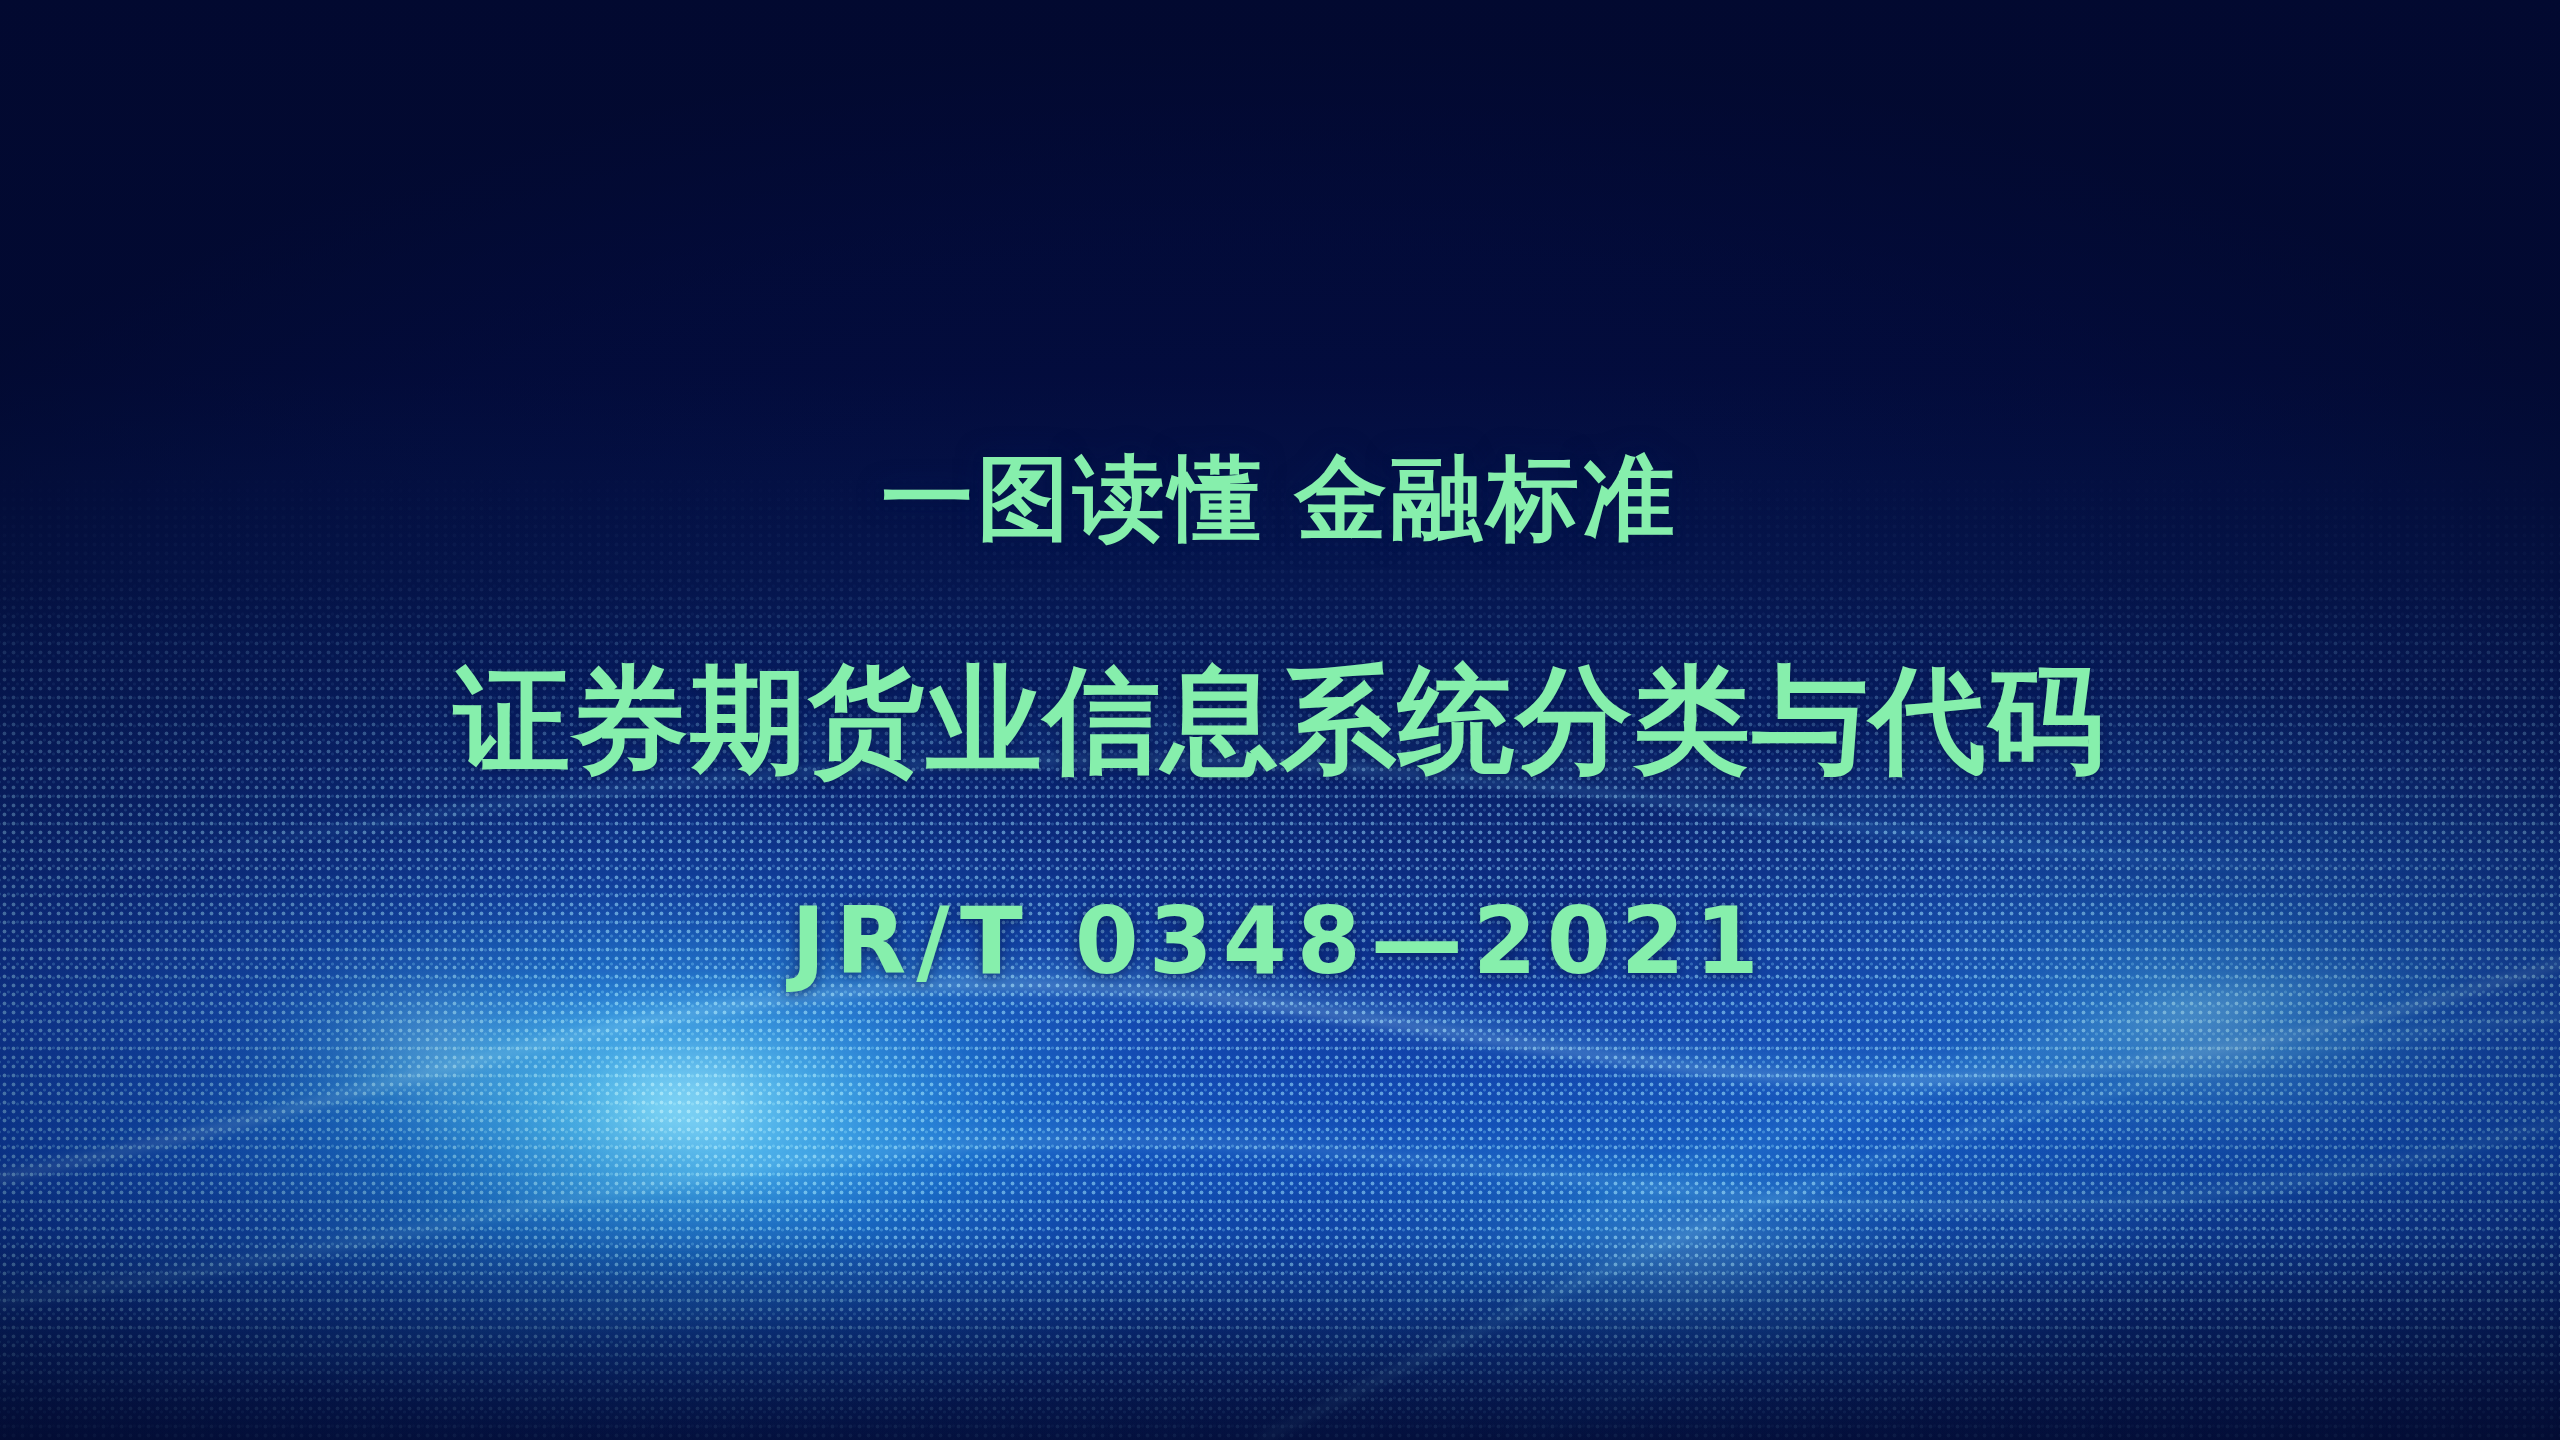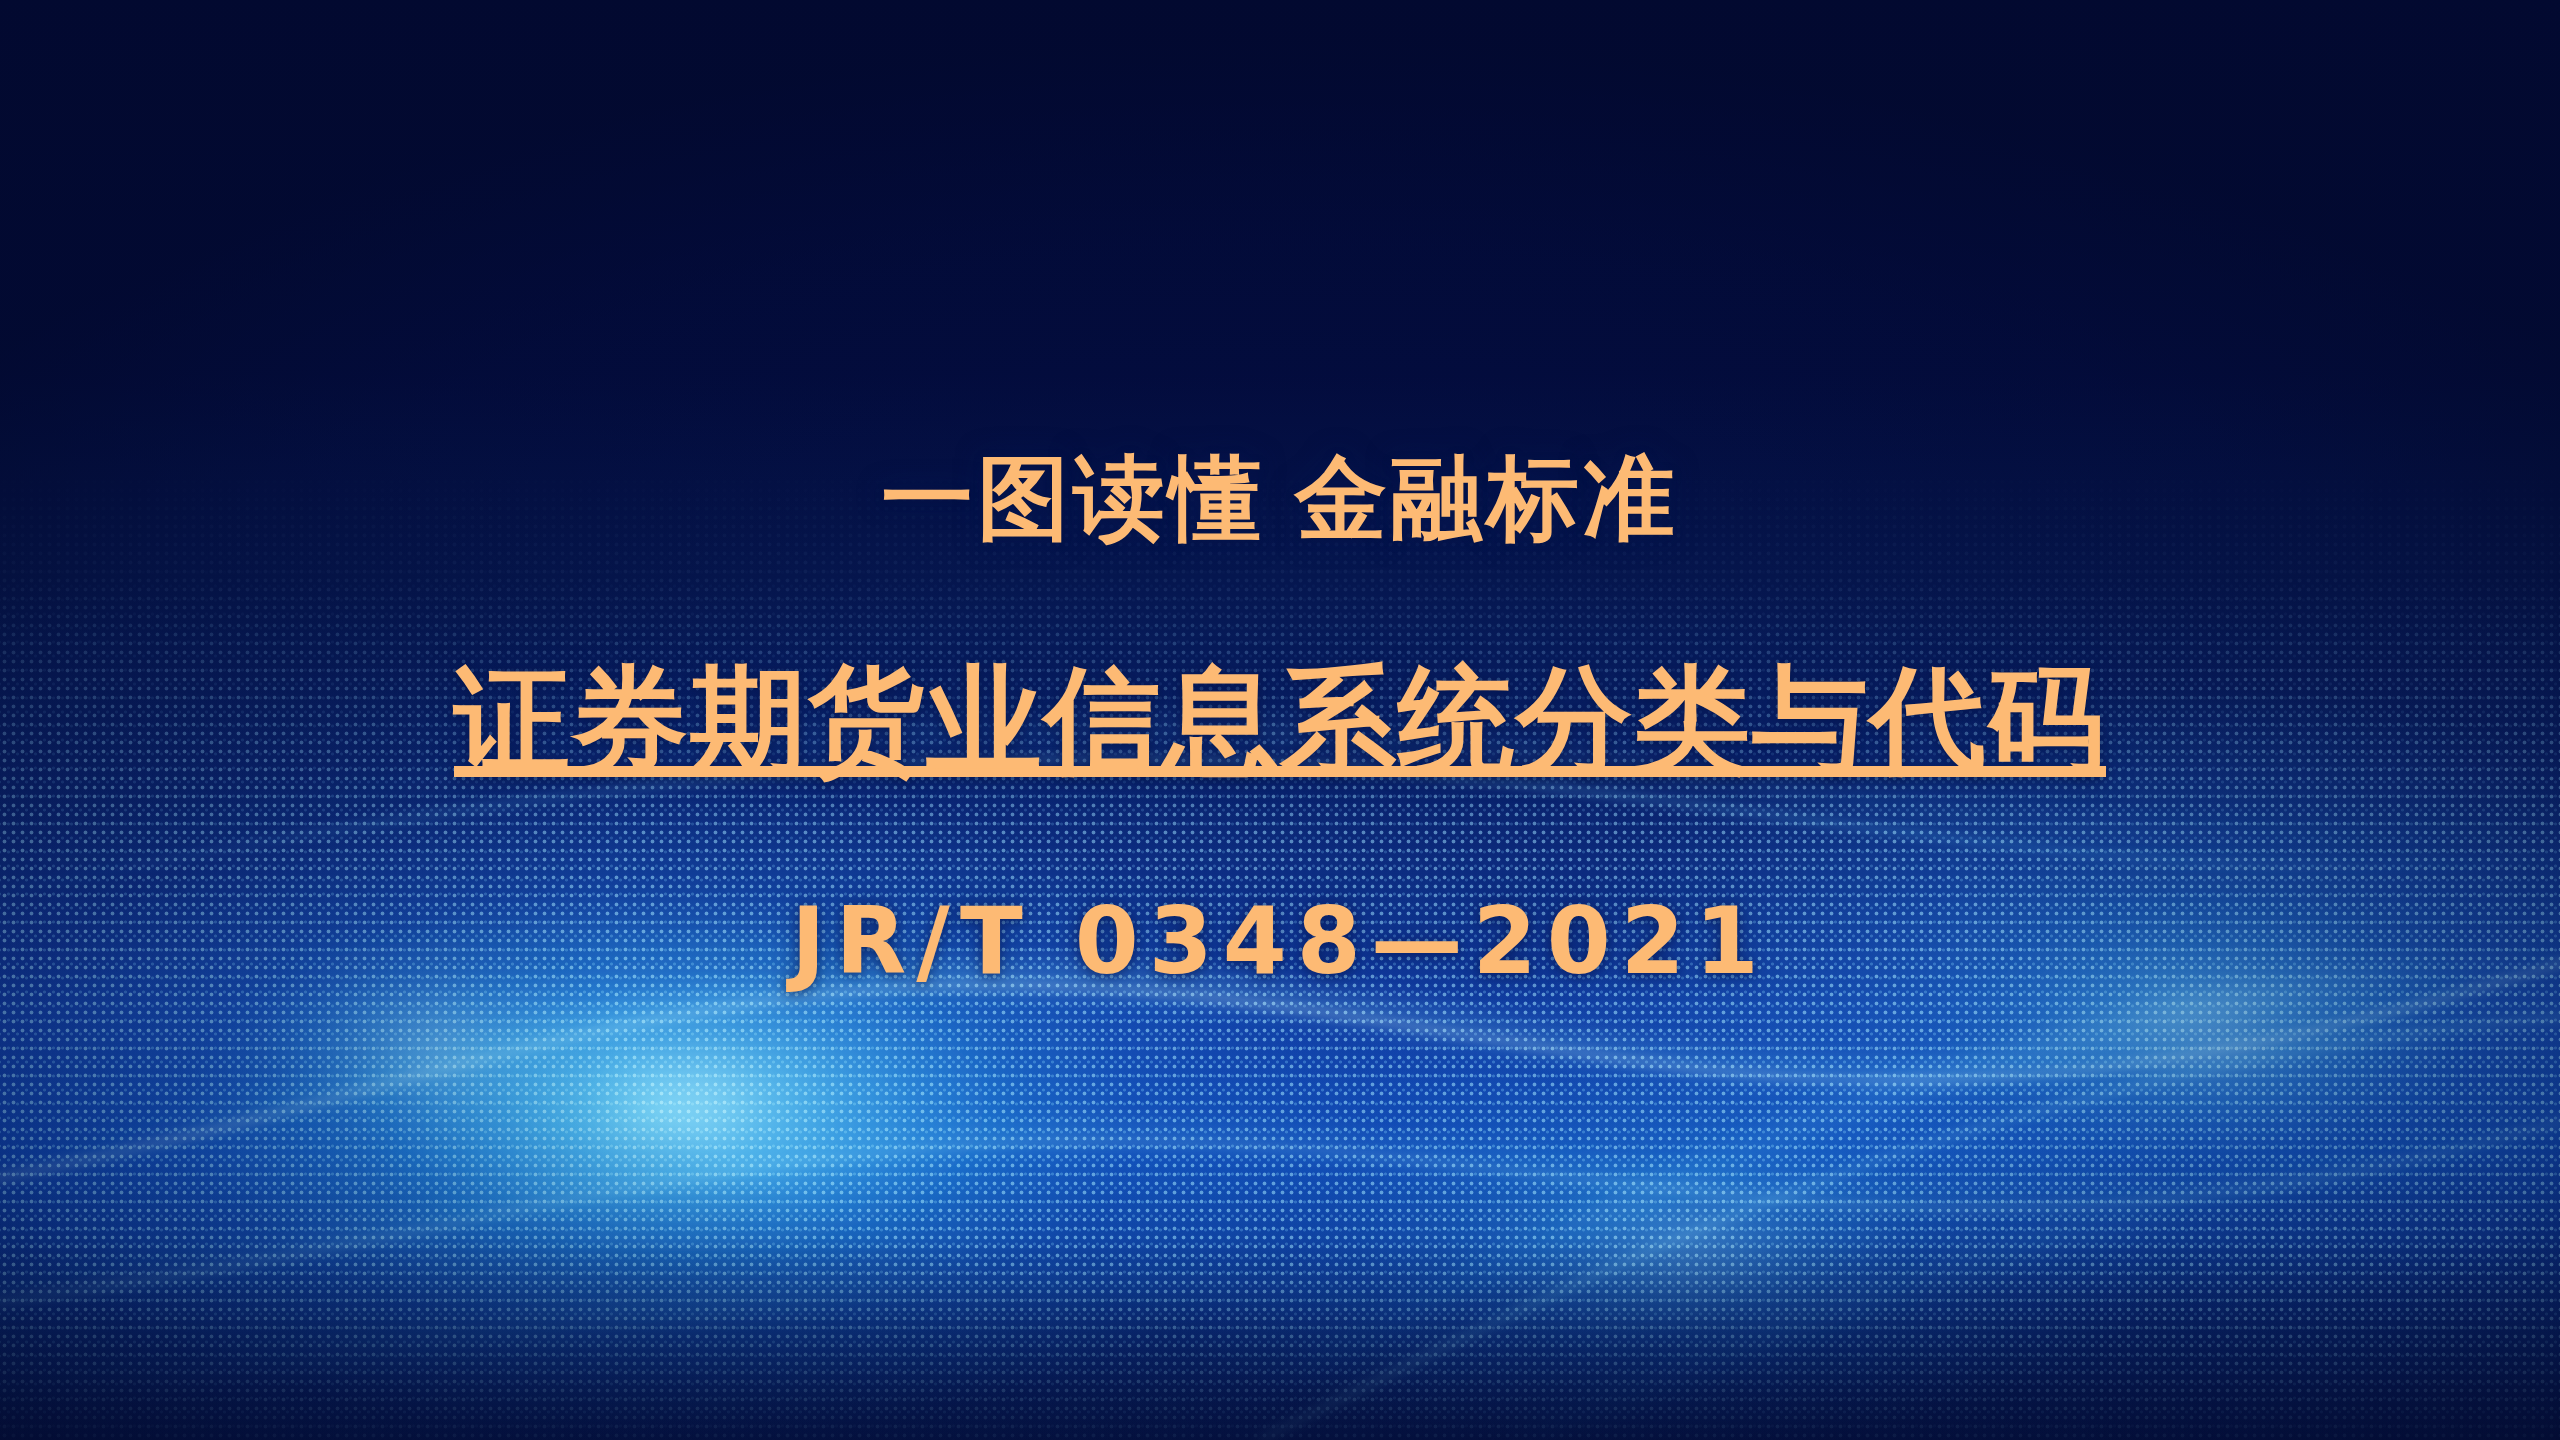--- a/index.html
+++ b/index.html
@@ -105,36 +105,35 @@
   }
 
   
   #title-block{
     position:absolute;left:0;top:0;width:2560px;height:1440px;
     display:flex;flex-direction:column;
     align-items:center;justify-content:center;
     text-align:center;
   }
   .tline{
-    color:#fdba74;
+    color:#86efac;
     font-weight:bold;
     white-space:pre;
     line-height:1.12;
     text-shadow:0 0 26px rgba(8,26,90,0.55), 0 2px 10px rgba(0,15,60,0.45);
   }
   #line-headline{
     font-size:92px;
     letter-spacing:4px;
     margin-bottom:106px;
   }
   #line-standard-name{
     font-size:116px;
     letter-spacing:2px;
     margin-bottom:104px;
-    text-decoration:underline;
   }
   #line-standard-code{
     font-size:92px;
     letter-spacing:10px;
     font-family:"DejaVu Sans","Liberation Sans",sans-serif;
     font-weight:bold;
   }
 </style>
 </head>
 <body>

